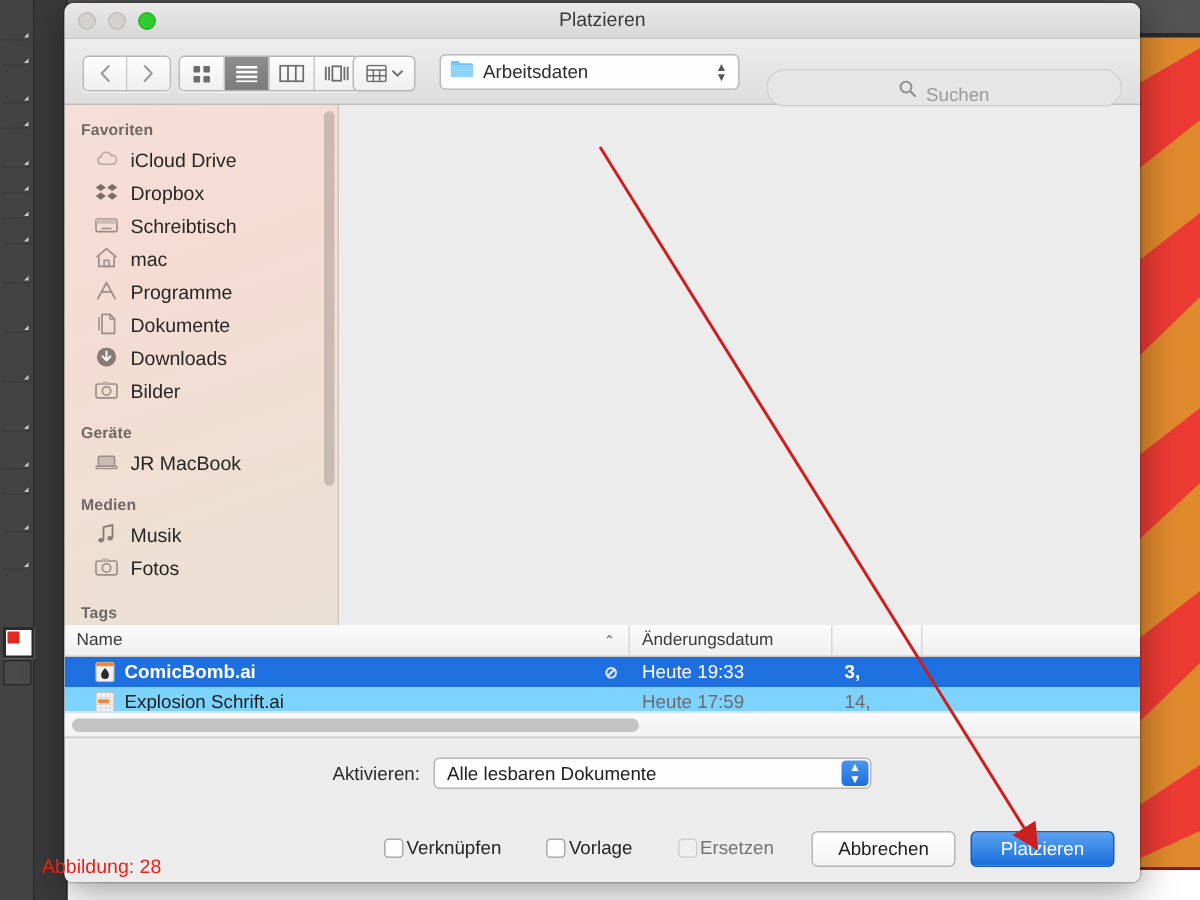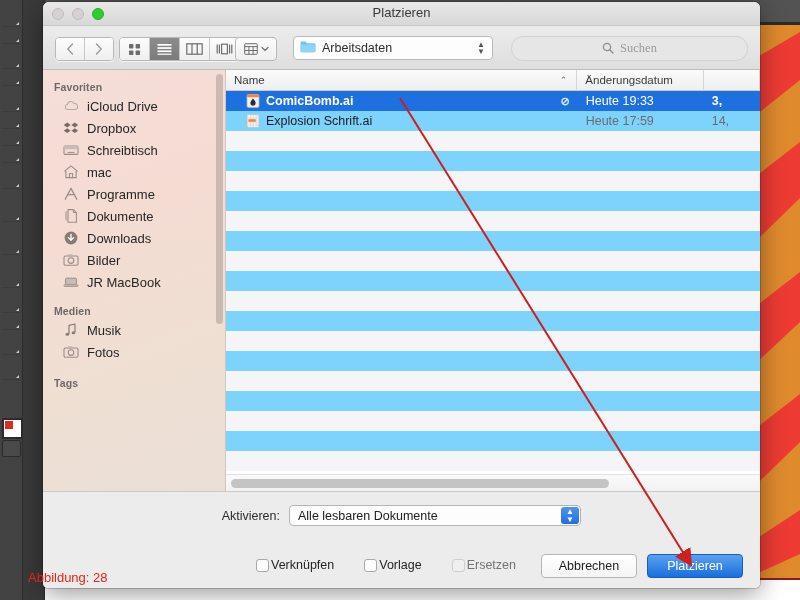--- a/index.html
+++ b/index.html
@@ -206,38 +206,38 @@
   .pathpopup .stepper {
     width: 10px; height: 16px;
     display: flex; flex-direction: column;
     align-items: center; justify-content: center;
     color: #565656;
     font-size: 8px; line-height: 7px;
   }
 
   .searchfield {
     position: absolute;
-    left: 468px; top: 10px;
+    left: 468px; top: 20px;
     width: 235px; height: 23px;
     background: #e6e6e6;
     border: 1px solid #d2d2d2;
     border-radius: 12px;
     display: flex;
-    align-items: center;
+    align-items: flex-end;
     justify-content: center;
     gap: 6px;
-    font-family: Liberation Serif, serif;
   }
   .searchfield .ph { font-size: 12.5px; color: #9b9b9b; }
 
   
   .body-split {
     position: relative;
     height: 421px;
     display: flex;
+    flex-direction: column;
   }
 
   .sidebar {
     position: relative;
     width: 183px;
     background: linear-gradient(160deg, #f6ded9 0%, #f4dcd3 35%, #efdfd3 70%, #eadfd6 100%);
     border-right: 1px solid #cfc6c2;
     overflow: hidden;
     padding-top: 6px;
     box-sizing: border-box;
@@ -725,20 +725,21 @@
           <span class="sb-icon">
             <svg width="16" height="16" viewBox="0 0 16 16">
               <rect x="1" y="4" width="14" height="9.2" rx="1.4" fill="none" stroke="#9c8c87" stroke-width="1.1"></rect>
               <rect x="5" y="2.4" width="4.4" height="2" fill="#c0b0ab"></rect>
               <circle cx="8" cy="8.6" r="2.8" fill="none" stroke="#9c8c87" stroke-width="1.1"></circle>
             </svg>
           </span>
           <span class="lbl">Bilder</span>
         </div>
 
+        <div class="sb-group" style="padding-top:12px">Geräte</div>
 
         <div class="sb-item">
           <span class="sb-icon">
             <svg width="16" height="16" viewBox="0 0 16 16">
               <rect x="2.6" y="4.2" width="10.8" height="6.6" rx="0.9" fill="#c9bbb6" stroke="#9c8c87" stroke-width="1"></rect>
               <rect x="1" y="10.8" width="14" height="1.6" rx="0.7" fill="#d8cdc9" stroke="#9c8c87" stroke-width="0.9"></rect>
             </svg>
           </span>
           <span class="lbl">JR MacBook</span>
         </div>

